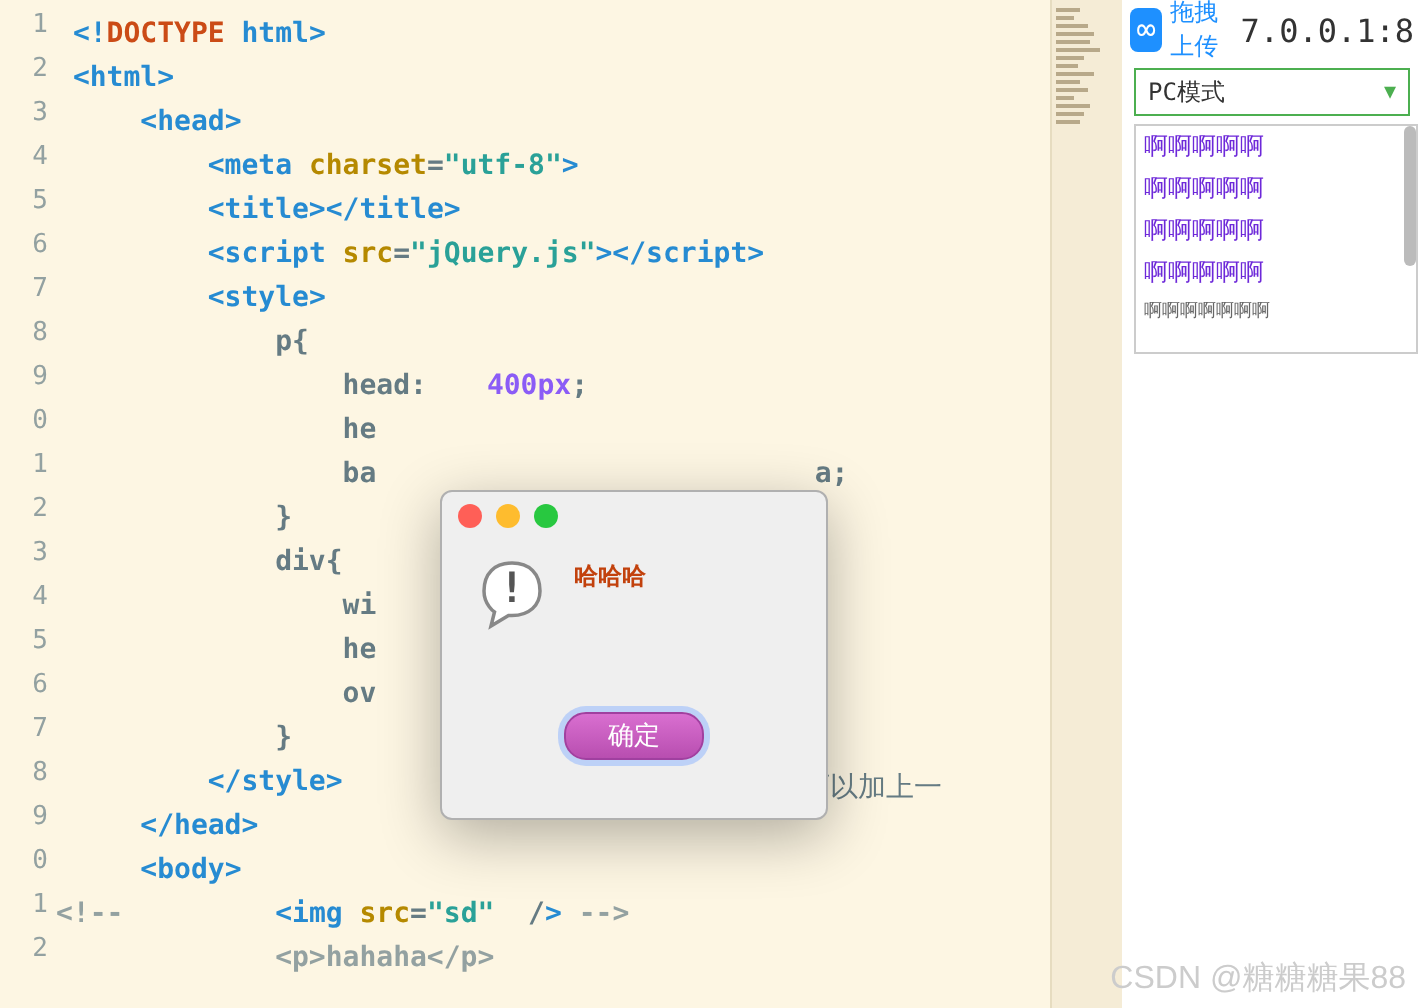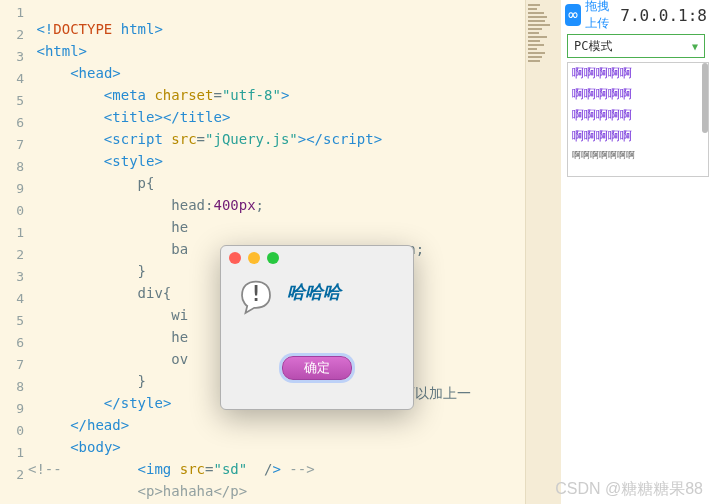--- a/index.html
+++ b/index.html
@@ -31,35 +31,36 @@
   height: 22px;
   line-height: 22px;
   text-align: right;
   padding-right: 4px;
   color: #93a1a1;
   font-size: 13px;
   position: relative;
 }
 .code {
   flex: 1;
-  padding-top: 18px;
+  padding-top: 6px;
+  font-weight: bold;
 }
 .cl {
   height: 22px;
   line-height: 22px;
   white-space: pre;
   color: #657b83;
 }
 .tag { color: #268bd2; }
 .doctype { color: #268bd2; }
 .doctype-kw { color: #cb4b16; }
 .attr { color: #b58900; }
 .str { color: #2aa198; }
 .prop { color: #657b83; }
-.val { color: #701a75; }
+.val { color: #8b5cf6; margin-left: 30px; }
 .comment { color: #93a1a1; }
 .minimap {
   position: absolute;
   left: 525px;
   top: 0;
   width: 36px;
   height: 504px;
   background: #f5ecd6;
   border-left: 1px solid #e6dcc0;
   padding: 4px 2px;
@@ -165,25 +166,24 @@
   padding: 8px 14px;
   gap: 10px;
 }
 .alert-icon {
   width: 42px;
   height: 42px;
 }
 .alert-icon svg { width: 42px; height: 42px; }
 .modal-msg {
   font-family: "PingFang SC", sans-serif;
-  font-size: 18px;
+  font-size: 12px;
   font-weight: bold;
-  color: #0369a1;
+  color: #c2410c;
   padding-top: 2px;
-  font-style: italic;
 }
 .modal-footer {
   display: flex;
   justify-content: center;
   margin-top: 28px;
 }
 .ok-btn {
   width: 70px;
   height: 24px;
   background: linear-gradient(#d96fd0, #b84eb0);

